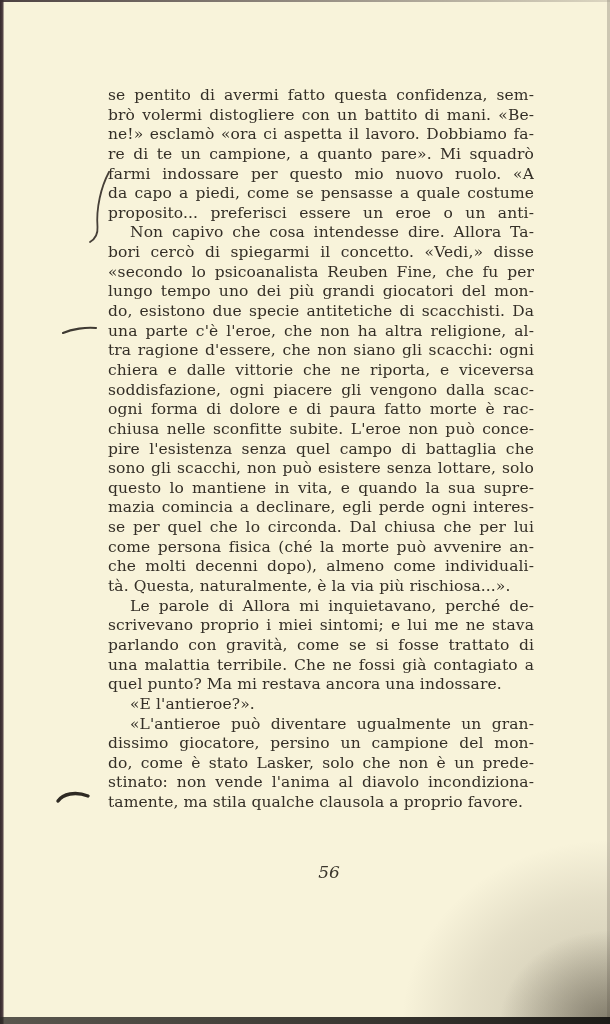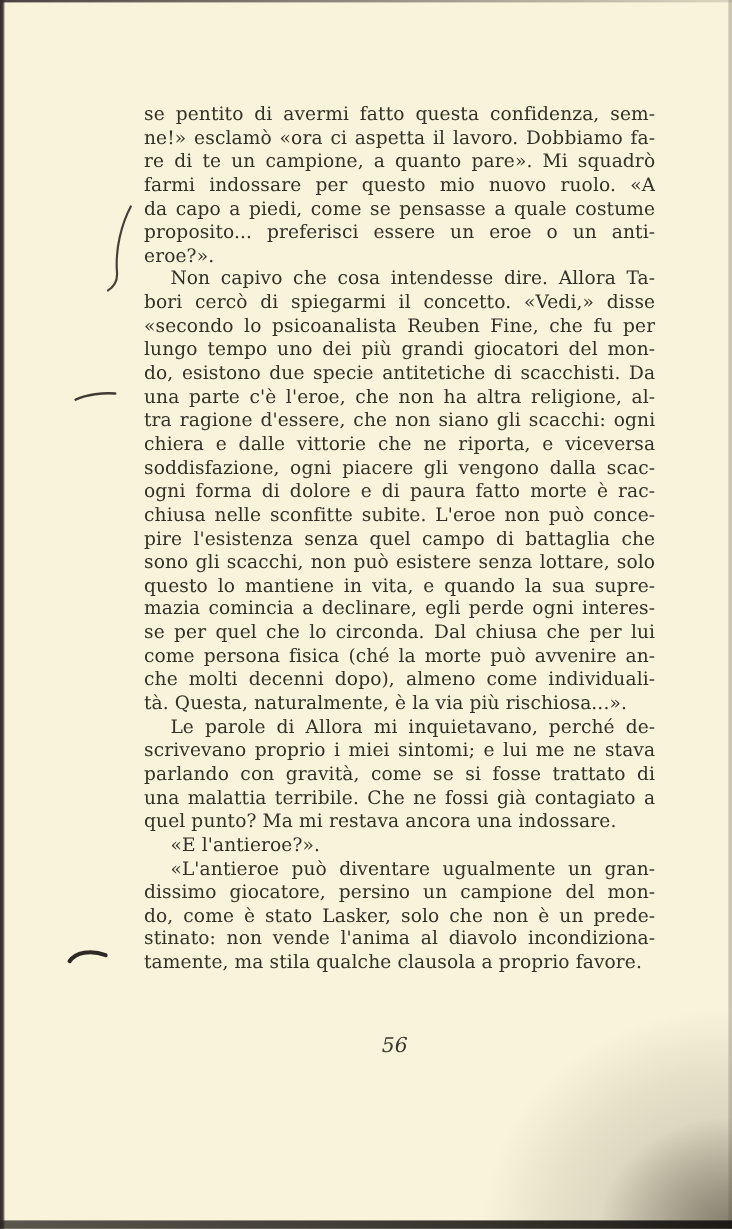--- a/index.html
+++ b/index.html
@@ -33,21 +33,21 @@
   }
   .corner-shadow {
     position: absolute; right: 0; bottom: 0; width: 280px; height: 250px;
     background:
       radial-gradient(ellipse 130px 110px at 100% 100%, rgba(70,64,52,0.55), rgba(70,64,52,0.0) 85%),
       radial-gradient(ellipse 260px 230px at 100% 100%, rgba(120,112,96,0.38), rgba(140,132,116,0.18) 55%, rgba(150,144,128,0.0) 80%);
     pointer-events: none;
   }
   
   .text-block {
-    position: absolute; left: 120px; top: 86px; width: 426px;
+    position: absolute; left: 108px; top: 86px; width: 426px;
     color: #342f27;
     font-size: 15.5px;
     line-height: 19.65px;
     letter-spacing: 0.1px;
   }
   .para { margin: 0; }
   .line {
     text-align: justify;
     text-align-last: justify;
     text-justify: inter-word;
@@ -71,26 +71,26 @@
   }
 </style>
 </head>
 <body>
 
 <div class="page">
 
   <div class="text-block">
       <div class="para">
         <div class="line">se pentito di avermi fatto questa confidenza, sem-</div>
+        <div class="line">brò volermi distogliere con un battito di mani. «Be-</div>
         <div class="line">ne!» esclamò «ora ci aspetta il lavoro. Dobbiamo fa-</div>
         <div class="line">re di te un campione, a quanto pare». Mi squadrò</div>
         <div class="line">farmi indossare per questo mio nuovo ruolo. «A</div>
         <div class="line">da capo a piedi, come se pensasse a quale costume</div>
         <div class="line">proposito... preferisci essere un eroe o un anti-</div>
-        <div class="line last">eroe?».</div>
       </div>
       <div class="para">
         <div class="line first-indent">Non capivo che cosa intendesse dire. Allora Ta-</div>
         <div class="line">bori cercò di spiegarmi il concetto. «Vedi,» disse</div>
         <div class="line">«secondo lo psicoanalista Reuben Fine, che fu per</div>
         <div class="line">lungo tempo uno dei più grandi giocatori del mon-</div>
         <div class="line">do, esistono due specie antitetiche di scacchisti. Da</div>
         <div class="line">una parte c'è l'eroe, che non ha altra religione, al-</div>
         <div class="line">tra ragione d'essere, che non siano gli scacchi: ogni</div>
         <div class="line">chiera e dalle vittorie che ne riporta, e viceversa</div>

